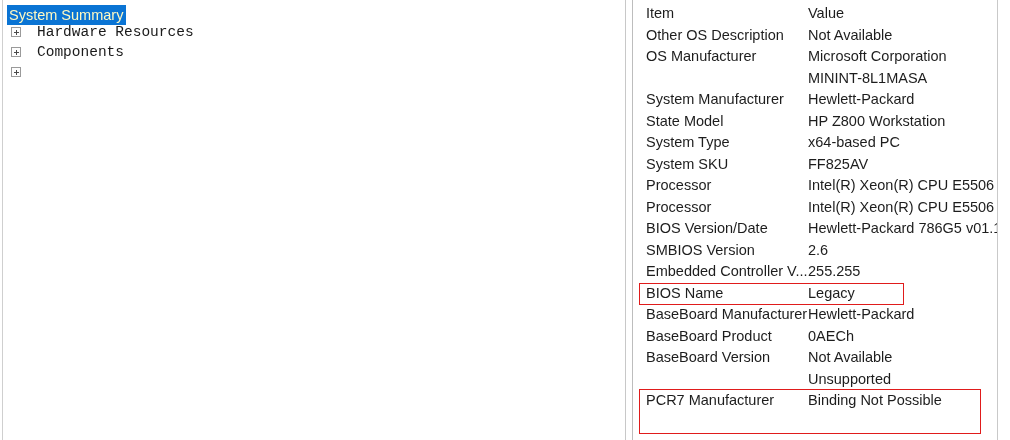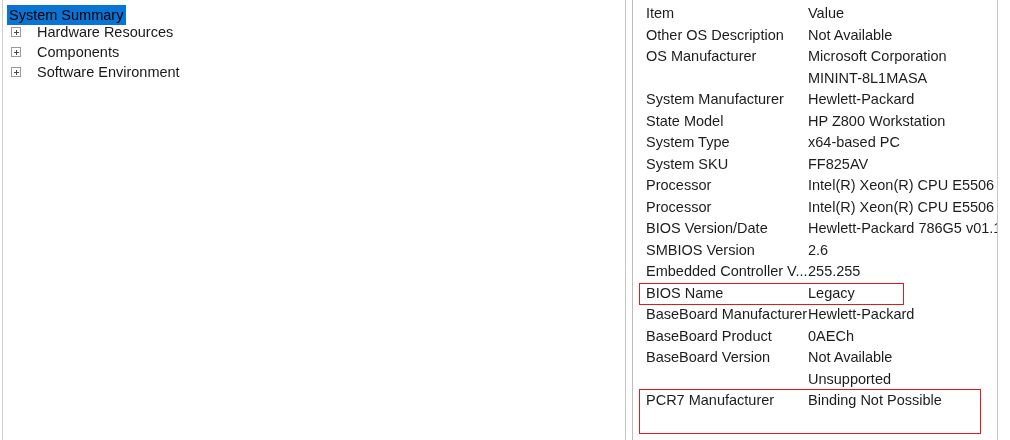--- a/index.html
+++ b/index.html
@@ -46,28 +46,29 @@
     font-size: 14.5px;
     color: #1a1a1a;
     white-space: nowrap;
     padding-left: 4px;
   }
   .tree-node.root {
     padding-left: 4px;
   }
   .tree-node.child {
     padding-left: 8px;
+    font-family: Liberation Mono, monospace;
   }
   .node-label {
     display: inline-block;
     padding: 0 3px 0 2px;
   }
   .tree-node.selected .node-label {
     background: #0a74d4;
-    color: #000000;
+    color: #fef9c3;
     margin-top: 6px;
   }
   
   .expander {
     position: relative;
     display: inline-block;
     width: 10px;
     height: 10px;
     border: 1px solid #9a9a9a;
     background: #fdfdfd;
@@ -205,21 +206,20 @@
         <span class="expander-wrap">
           <span class="expander"></span>
         </span>
         <span class="node-label">Components</span>
       </div>
 
       <div class="tree-node child">
         <span class="expander-wrap">
           <span class="expander"></span>
         </span>
-        <span class="node-label">Software Environment</span>
       </div>
 
     </div>
   </div>
 
   <div id="splitter">
     <div class="bar b1"></div>
     <div class="bar b2"></div>
   </div>
 

